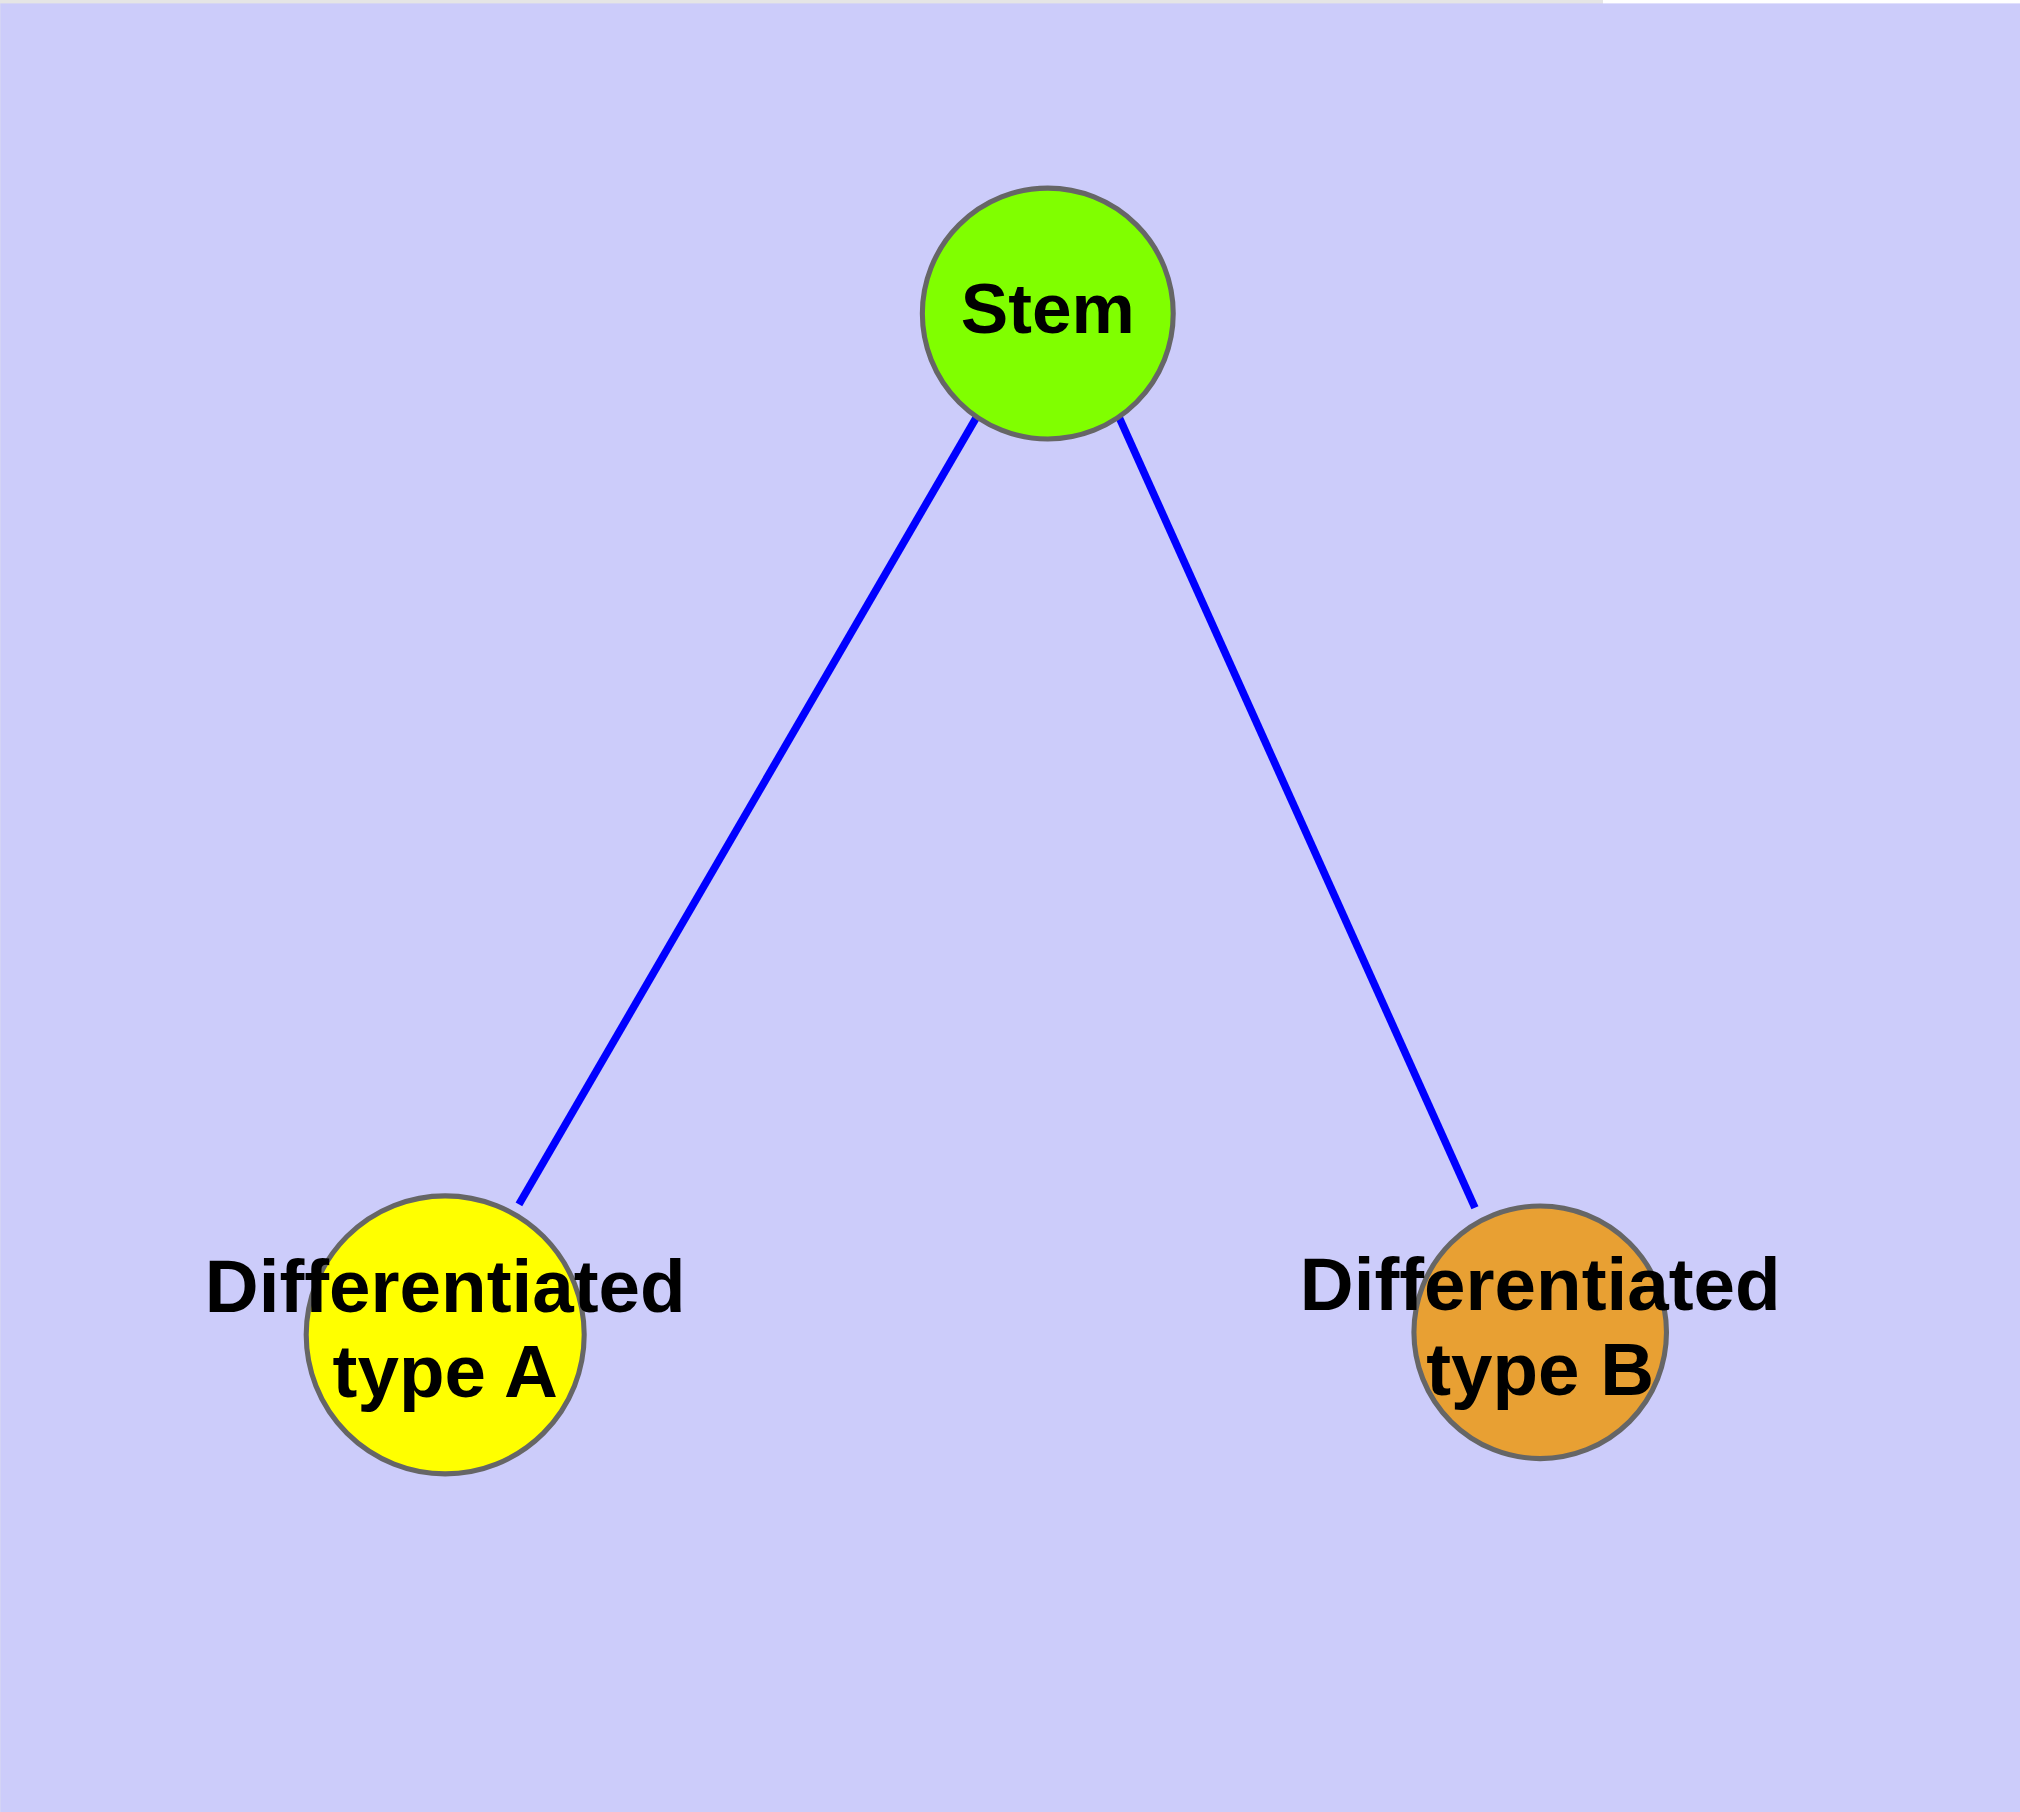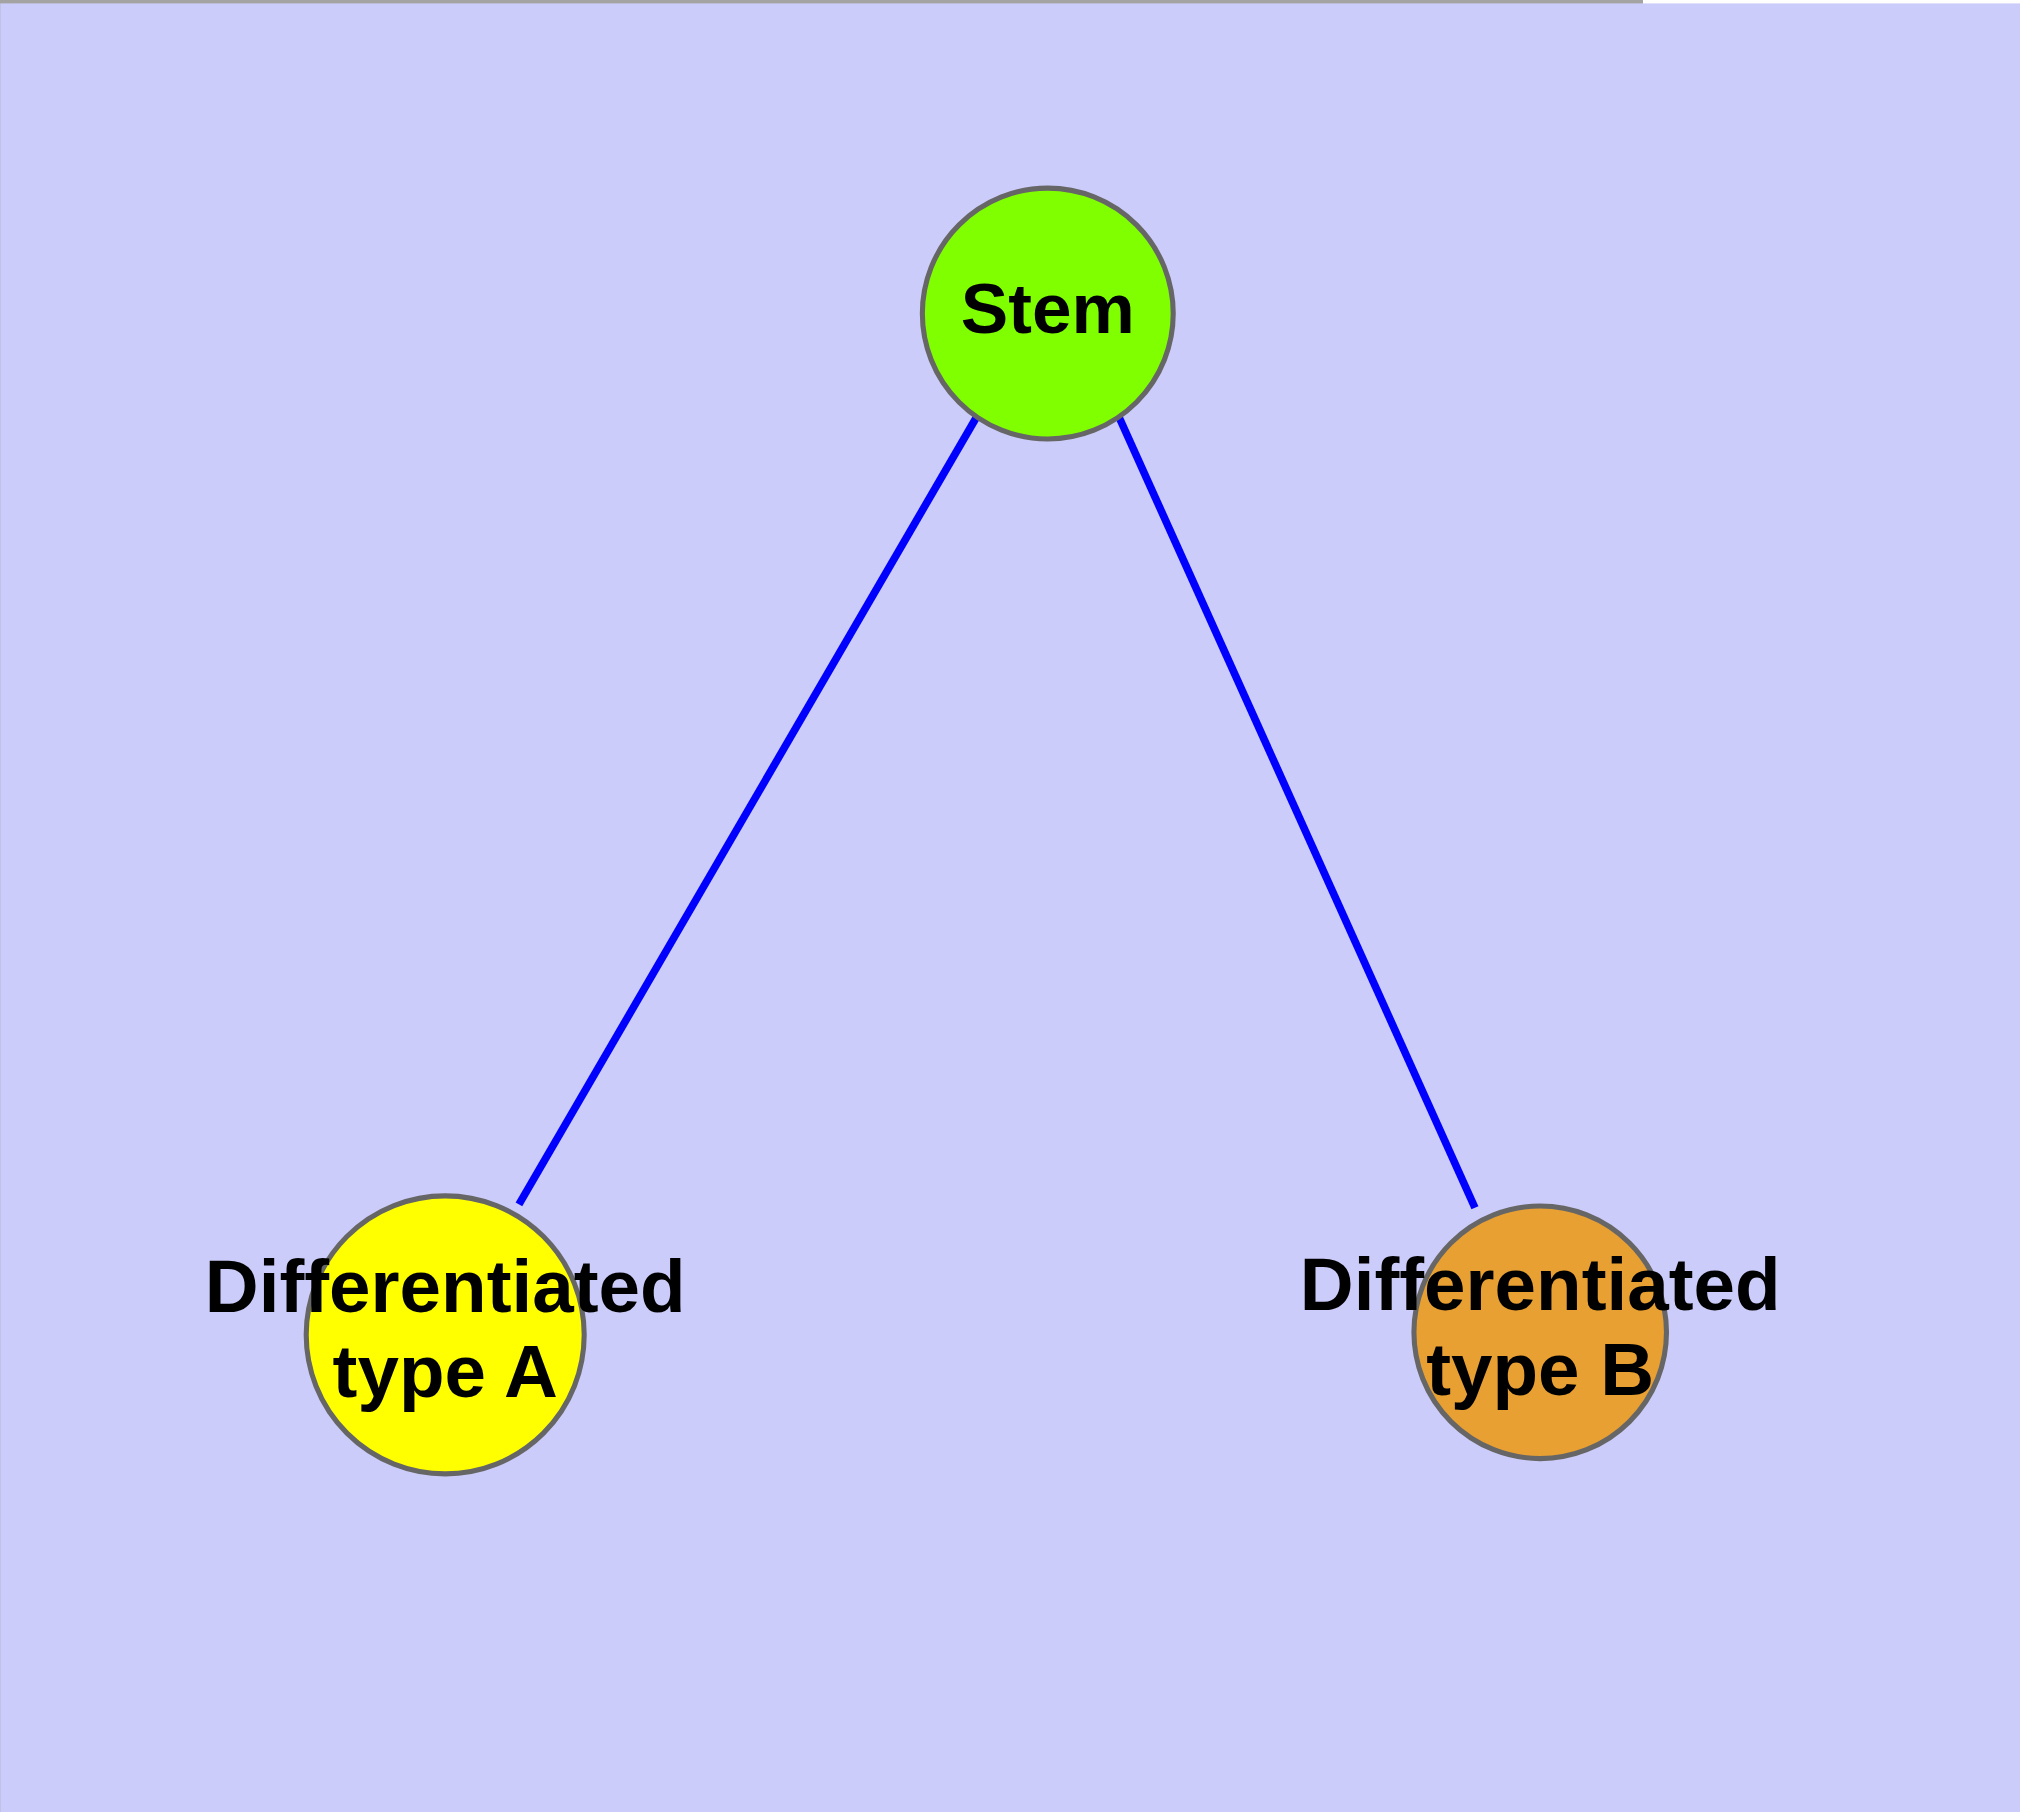--- a/index.html
+++ b/index.html
@@ -11,22 +11,21 @@
   body {
     width: 2021px;
     height: 1812px;
     overflow: hidden;
     font-family: "Liberation Sans", sans-serif;
   }
   #canvas {
     position: relative;
     width: 1603px;
     height: 1812px;
-    background: #a3a3a3;
-    padding-left: 40px;
+    background: #e5e5e5;
   }
   #graph-svg {
     position: absolute;
     top: 0;
     left: 0;
     width: 2021px;
     height: 1812px;
     display: block;
   }
   .node-label {

